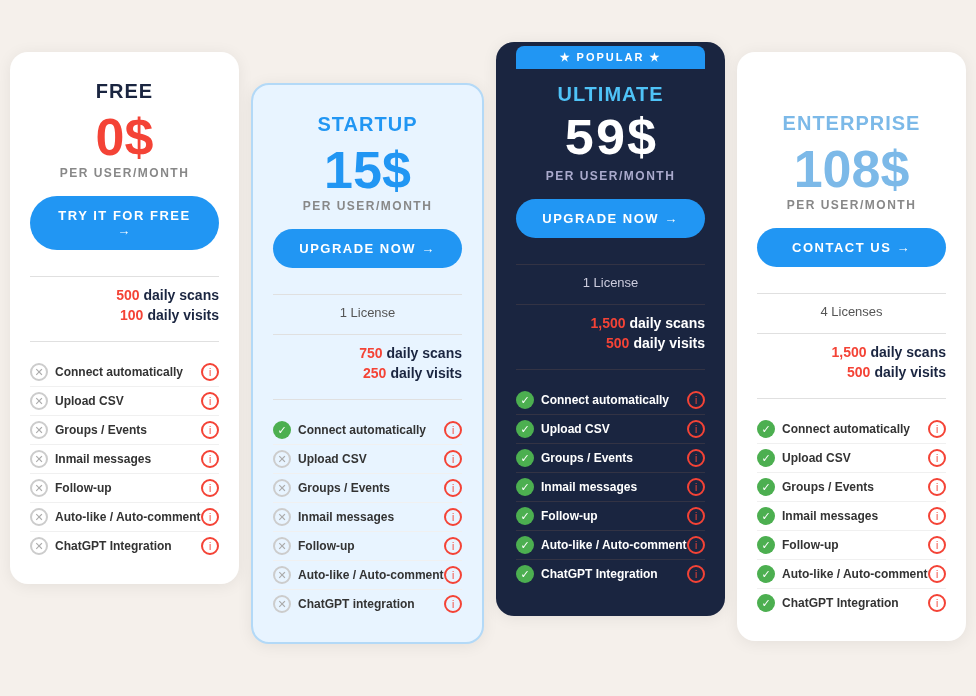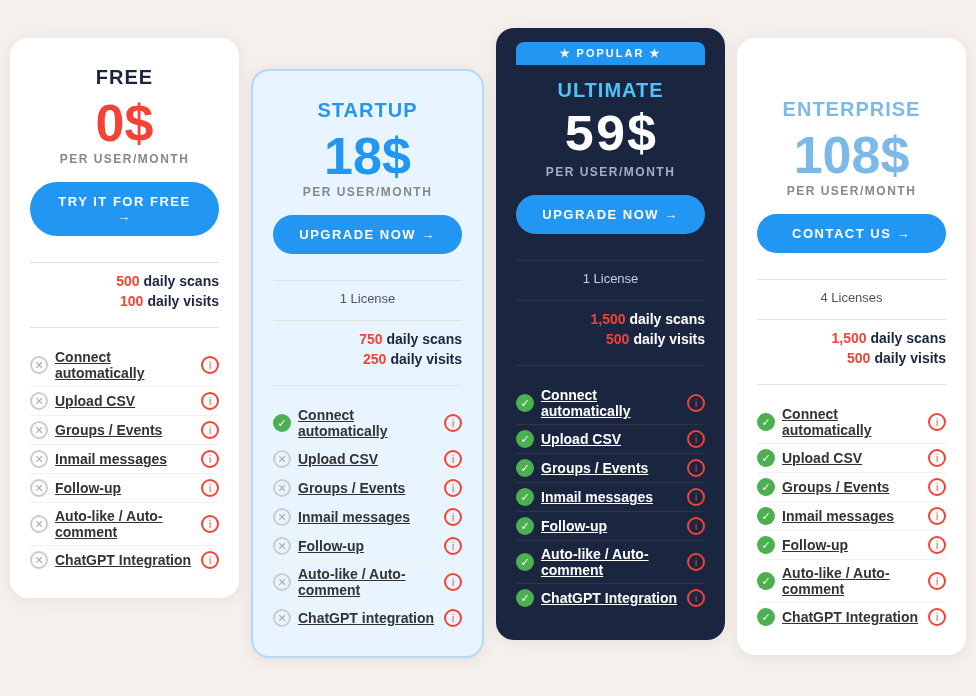--- a/index.html
+++ b/index.html
@@ -31,21 +31,21 @@
       align-items: center;
     }
     .plan-card.startup {
       background: #e8f4ff;
       border: 2px solid #b3d9f7;
       margin-top: 31px;
     }
     .plan-card.ultimate {
       background: #1a2540;
       color: #fff;
-      padding-top: 14px;
+      padding-top: 4px;
       margin-top: -10px;
       padding-bottom: 28px;
     }
     .plan-card.enterprise {
       background: #fff;
     }
     .popular-badge {
       background: #2196f3;
       color: #fff;
       font-size: 11px;
@@ -178,21 +178,21 @@
     .icon-info {
       width: 18px; height: 18px;
       border-radius: 50%;
       border: 2px solid #f44336;
       display: flex; align-items: center; justify-content: center;
       color: #f44336;
       font-size: 10px;
       flex-shrink: 0;
       cursor: pointer;
     }
-    .feature-name { font-size: 14px; font-weight: 600; text-decoration: underline; }
+    .feature-name { font-size: 12px; font-weight: 600; }
     .plan-card.ultimate .feature-name { font-weight: 700; }
   </style>
 </head>
 <body>
 
 <div class="pricing-container">
 <div class="plan-card free">
       <div class="plan-name">FREE</div>
       <div class="plan-price">0$</div>
       <div class="per-user">PER USER/MONTH</div>
@@ -250,21 +250,21 @@
           <div class="feature-left">
             <div class="icon-x">✕</div>
             <span class="feature-name">ChatGPT Integration</span>
           </div>
           <div class="icon-info">i</div>
         </div>
       </div>
     </div>
     <div class="plan-card startup">
       <div class="plan-name">STARTUP</div>
-      <div class="plan-price">18$</div>
+      <div class="plan-price">15$</div>
       <div class="per-user">PER USER/MONTH</div>
       <button class="cta-btn">UPGRADE NOW →</button>
       <hr class="divider">
       <div class="license-label">1 License</div>
       <hr class="divider">
       <div class="scans-visits">
         <div class="scan-item"><span class="highlight">750</span> daily scans</div>
         <div class="scan-item"><span class="highlight">250</span> daily visits</div>
       </div>
       <hr class="divider">

